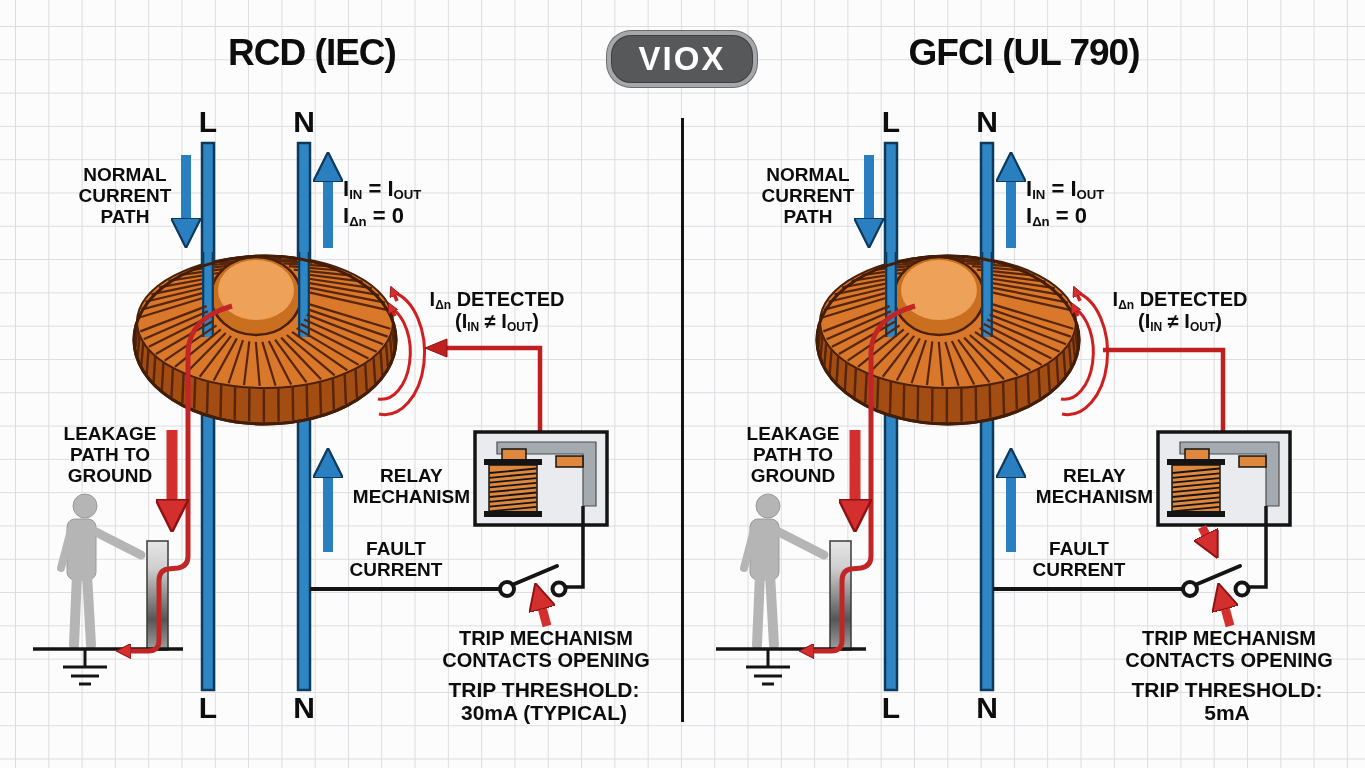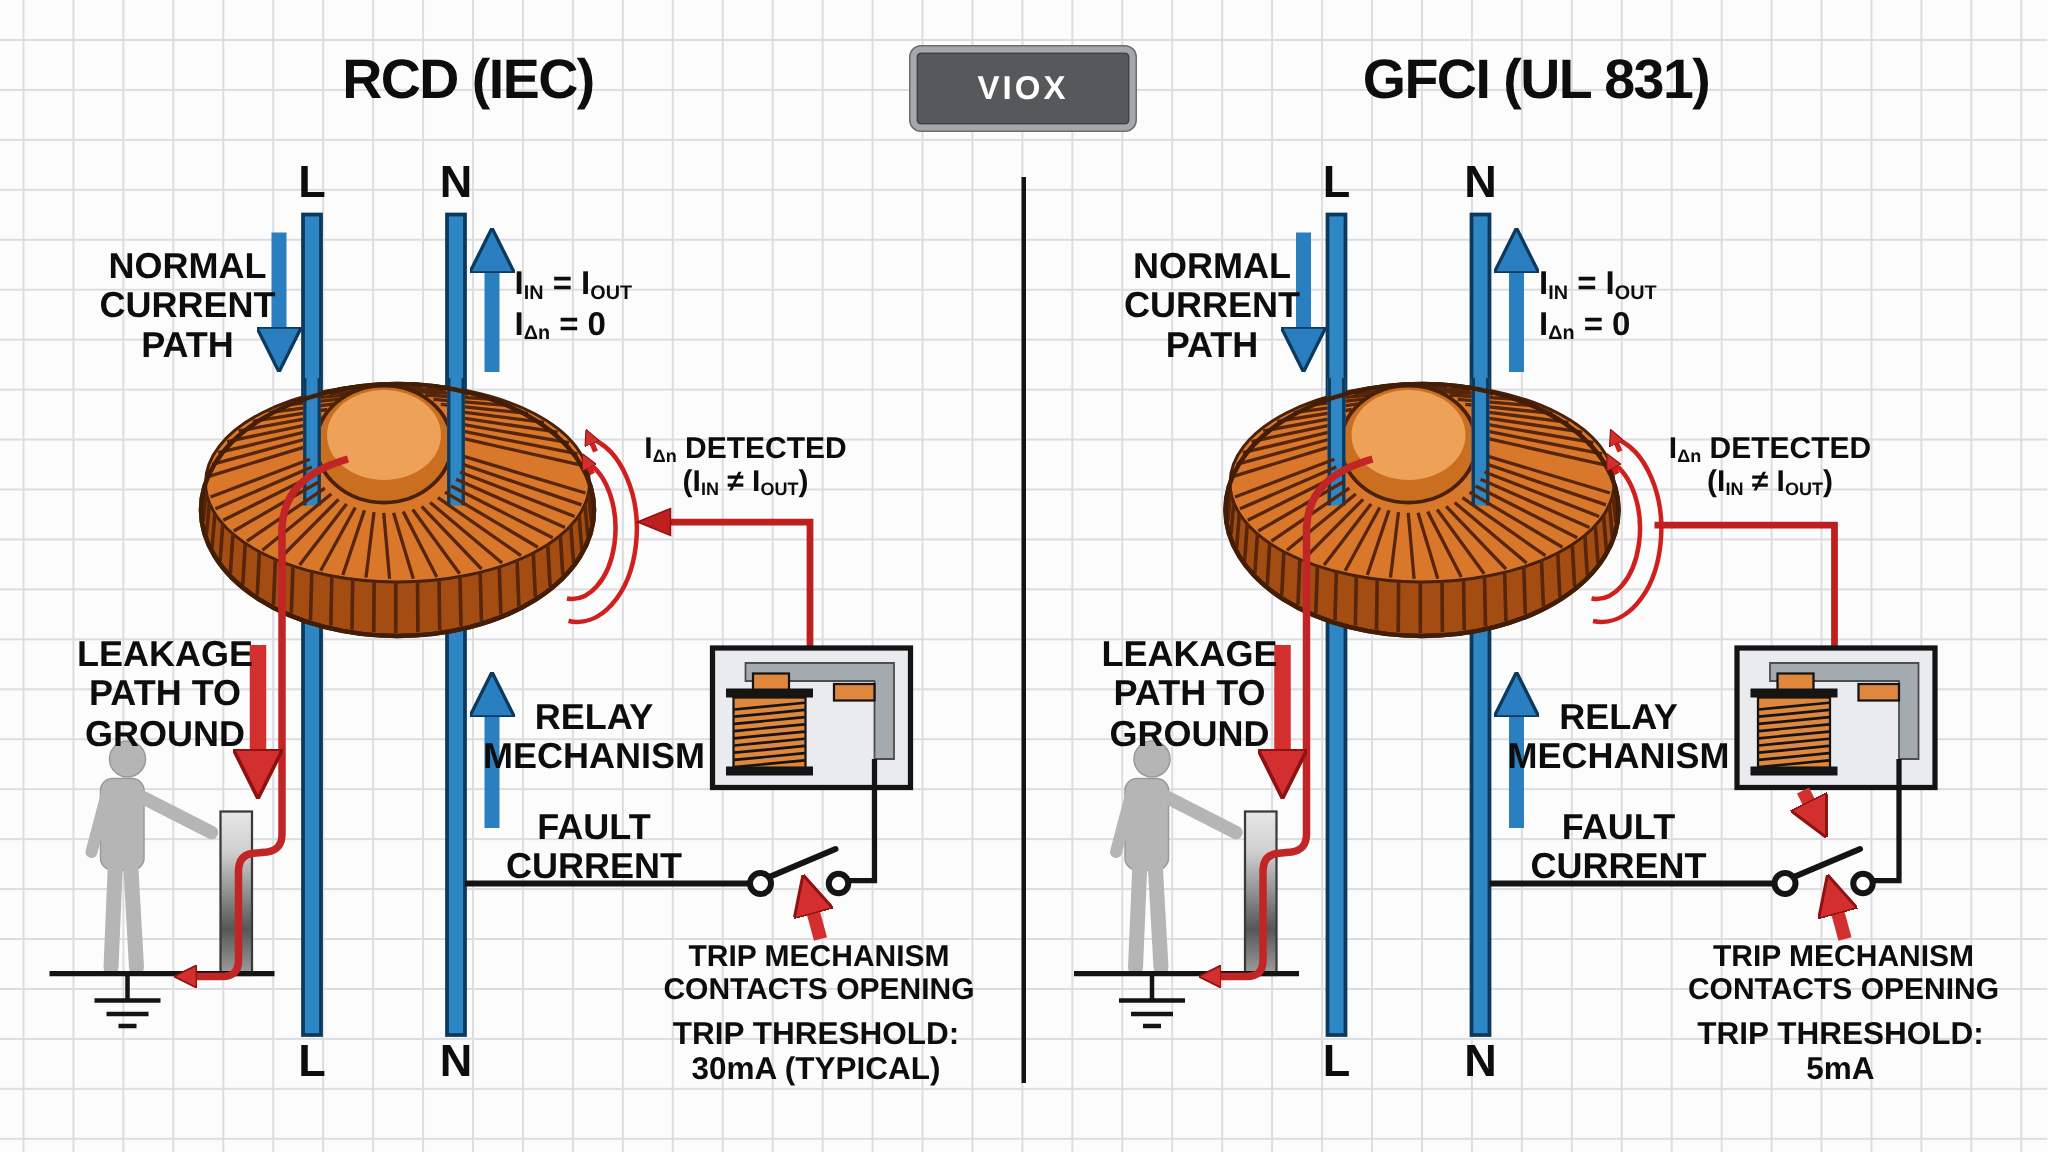--- a/index.html
+++ b/index.html
@@ -6,32 +6,32 @@
   .canvas{position:relative;width:1365px;height:768px;overflow:hidden;
     background:#fcfcfd;
     background-image:linear-gradient(#dcdde0 1px,transparent 1px),
                      linear-gradient(90deg,#dcdde0 1px,transparent 1px);
     background-size:33.3px 33.3px;background-position:15px 26px;
     font-family:"Liberation Sans","DejaVu Sans",sans-serif;color:#0d0d0d}
   svg#scene{position:absolute;left:0;top:0}
   .panel{position:absolute;top:0;width:683px;height:768px}
   .divider{position:absolute;left:681px;top:118px;width:3px;height:604px;background:#141414}
   .badge{position:absolute;left:607px;top:31px;width:150px;height:56px;background:#57585a;
-    border:4px solid #a5a7aa;border-radius:7px;box-sizing:border-box;
+    border:4px solid #a5a7aa;border-radius:24px;box-sizing:border-box;
     box-shadow:0 0 0 1px #6b6c6e, inset 0 0 0 1px #3e3f41;
     display:flex;align-items:center;justify-content:center;
-    color:#fff;font-size:22px;font-weight:900;letter-spacing:2px}
+    color:#fff;font-size:33px;font-weight:900;letter-spacing:2px}
   .lbl{position:absolute;transform:translateX(-50%);text-align:center;font-weight:900;
     line-height:1.1;white-space:nowrap}
   .lbl span{display:block}
   .lbl-f{transform:none;text-align:right}
   .lbl-r{transform:none;text-align:center}
   .t-title{font-size:37px;letter-spacing:-1px}
   .t-ln{font-size:30px}
-  .t-std{font-size:24px}
+  .t-std{font-size:19px}
   .t-for{font-size:22px}
   .t-det{font-size:20px}
   .t-trip{font-size:20px}
   .t-thr{font-size:21px}
   sub{font-size:60%;vertical-align:baseline;position:relative;top:0.22em;font-weight:900}
 </style>
 </head>
 <body>
 
 <div class="canvas">
@@ -424,21 +424,21 @@
     </div>
     <div class="lbl t-thr" style="left:544px;top:678px">
       <span>TRIP THRESHOLD:</span>
       <span>30mA (TYPICAL)</span>
     </div>
     <div class="lbl t-ln" style="left:208px;top:691px">L</div>
     <div class="lbl t-ln" style="left:304px;top:691px">N</div>
   </div>
 
   <div class="panel" style="left:683px">
-    <div class="lbl t-title" style="left:341px;top:33px">GFCI (UL 831)</div>
+    <div class="lbl t-title" style="left:341px;top:33px">GFCI (UL 790)</div>
     <div class="lbl t-ln" style="left:208px;top:105px">L</div>
     <div class="lbl t-ln" style="left:304px;top:105px">N</div>
     <div class="lbl t-std" style="left:125px;top:165px">
       <span>NORMAL</span>
       <span>CURRENT</span>
       <span>PATH</span>
     </div>
     <div class="lbl lbl-f t-for" style="left:343px;top:177px">I<sub>IN</sub> = I<sub>OUT</sub></div>
     <div class="lbl lbl-f t-for" style="left:343px;top:204px">I<sub>Δn</sub> = 0</div>
     <div class="lbl t-det" style="left:497px;top:288px">

